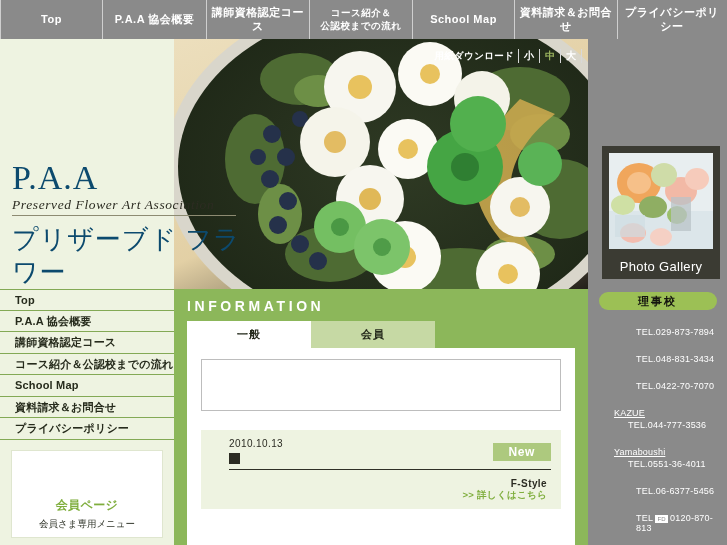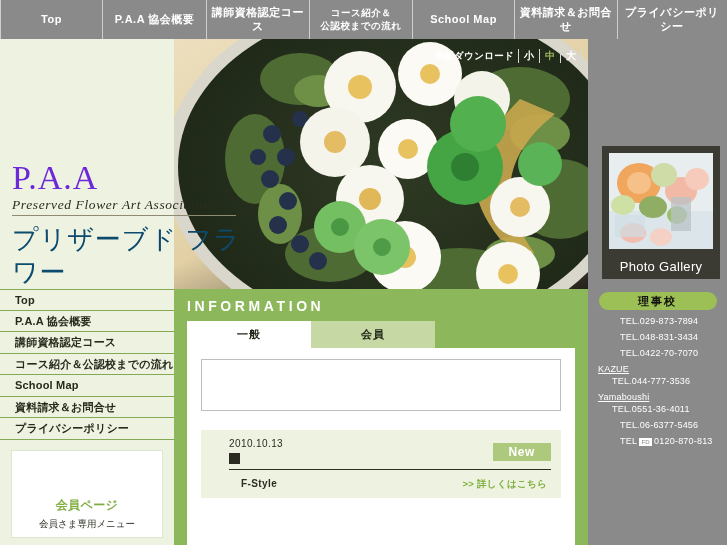--- a/index.html
+++ b/index.html
@@ -39,21 +39,21 @@
   }
   #hero-left-panel {
     position: absolute; left: 0; top: 0; width: 174px; height: 250px;
     background: #eef3e1; z-index: 3;
   }
   #logo-block {
     position: absolute; left: 12px; top: 122px; z-index: 4; width: 250px;
   }
   #logo-paa {
     font-family: "Liberation Serif", "DejaVu Serif", serif;
-    font-size: 34px; color: #6d28d9; letter-spacing: 1px; line-height: 1;
+    font-size: 34px; color: #0c4a6e; letter-spacing: 1px; line-height: 1;
   }
   #logo-sub {
     font-family: "Liberation Serif", "DejaVu Serif", serif;
     font-style: italic; font-size: 13.5px; color: #2c2c22;
     letter-spacing: .6px; margin-top: 2px;
     border-bottom: 1px solid #8d8b72; display: inline-block;
     padding-bottom: 2px; width: 224px;
   }
   #logo-jp1, #logo-jp2 {
     font-size: 26px; color: #0c4a6e; letter-spacing: 1px;
@@ -138,37 +138,38 @@
   .news-item { background: #eef3e1; padding: 8px 10px 7px 28px; }
   .news-row1 { display: flex; align-items: flex-start; justify-content: space-between; }
   .news-date { font-size: 10px; color: #2b2b22; letter-spacing: .4px; }
   .news-sq { width: 11px; height: 11px; background: #2b2b22; margin-top: 4px; }
   .news-badge {
     background: #adc97e; color: #ffffff; font-size: 12px; font-weight: bold;
     padding: 2px 16px; letter-spacing: .6px; margin-top: 5px;
   }
   .news-hr { border-top: 1px solid #2f2f26; margin: 5px 0 0 0; }
   .news-row2 {
-    display: flex; align-items: flex-start; justify-content: space-between;
+    display: flex; align-items: flex-end; justify-content: space-between;
     padding: 8px 4px 0 12px;
+    flex-direction: column;
   }
   .news-title { font-size: 10px; font-weight: bold; color: #2b2b22; letter-spacing: .4px; }
   .news-more { font-size: 9.5px; font-weight: bold; color: #7fae3d; letter-spacing: .3px; }
 
   
   #rightbar {
     position: absolute; left: 588px; top: 289px; width: 139px; height: 256px;
     background: #8a8a8a;
   }
   #rb-heading {
     margin: 3px auto 0 auto; width: 118px; height: 18px; line-height: 18px;
     background: #9cc055; border-radius: 9px; text-align: center;
     color: #14140f; font-size: 11px; font-weight: bold; letter-spacing: 2px;
   }
-  .rb-entry { color: #ffffff; font-size: 9px; margin-top: 6px; padding-left: 10px; }
+  .rb-entry { color: #ffffff; font-size: 9px; margin-top: 17px; padding-left: 26px; }
   .rb-name { letter-spacing: .2px; margin-bottom: 2px; text-decoration: underline; }
   .rb-tel { letter-spacing: .2px; padding-left: 14px; }
   .rb-tel.center { padding-left: 22px; }
   .freedial-icon {
     display: inline-block; width: 13px; height: 8px; background: #ffffff;
     color: #8a8a8a; font-size: 6px; line-height: 8px; text-align: center;
     vertical-align: middle; margin: 0 2px;
   }
 </style>
 </head>

